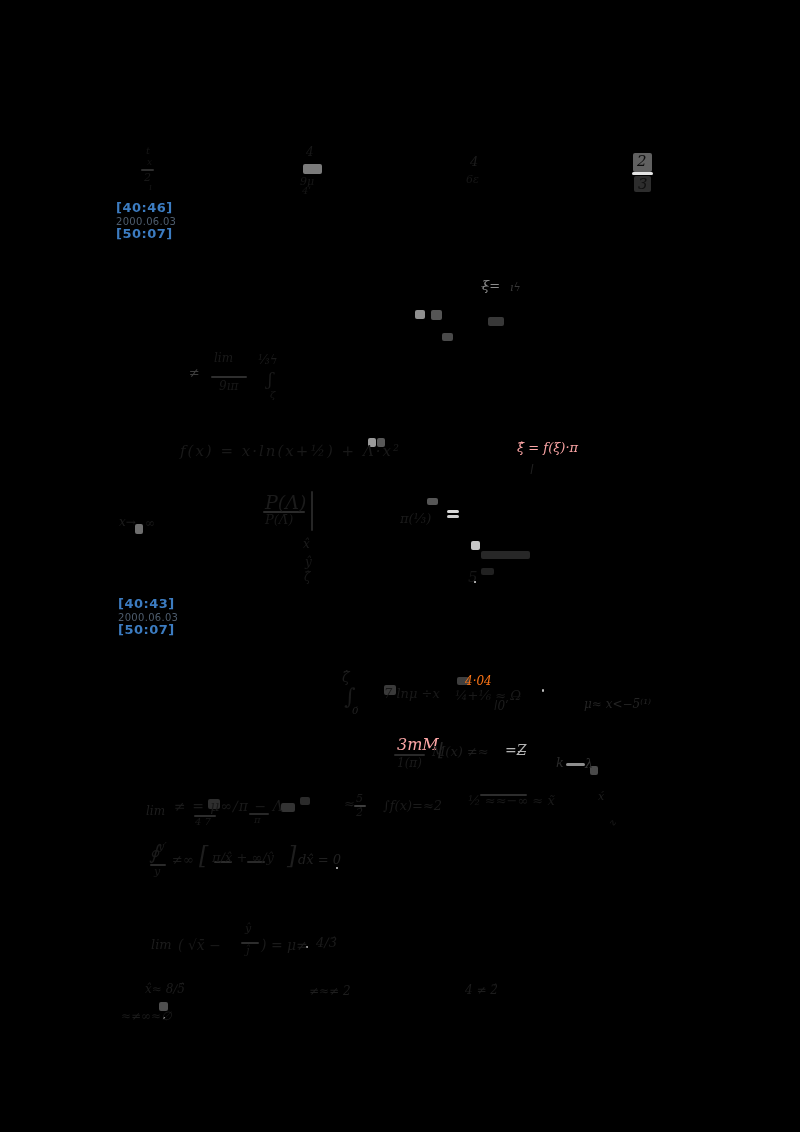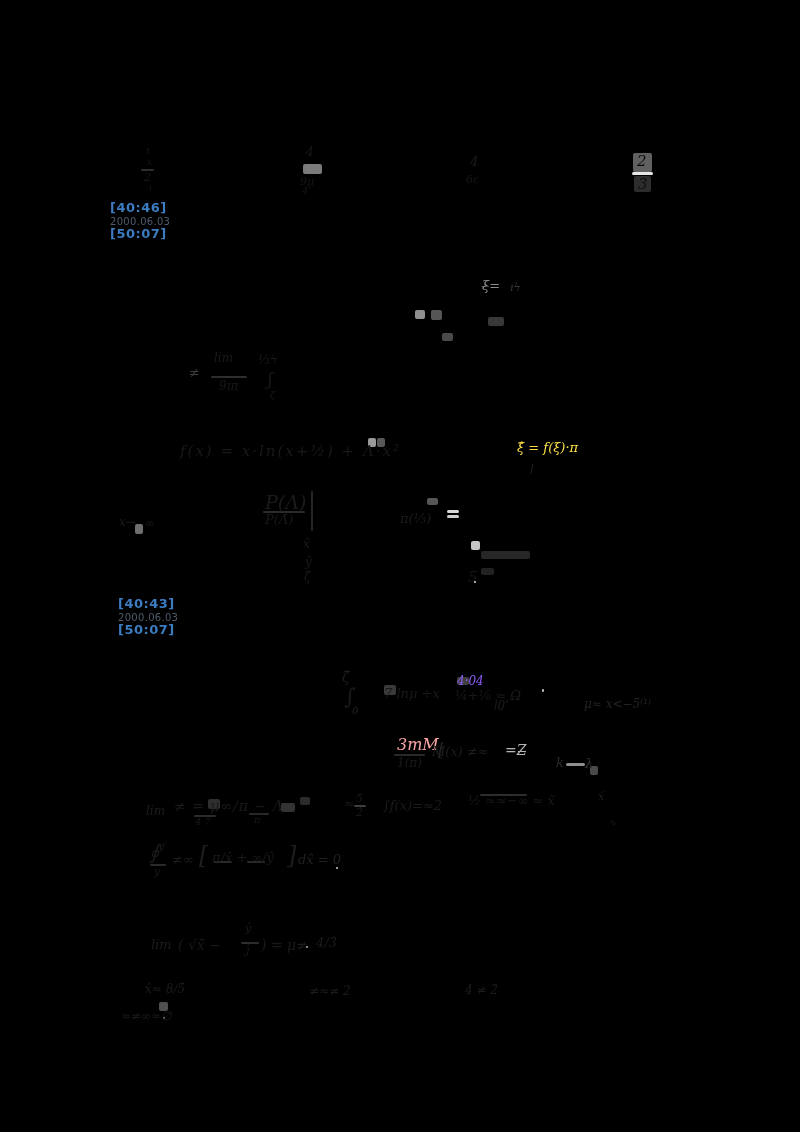--- a/index.html
+++ b/index.html
@@ -72,36 +72,36 @@
     <span class="ink" style="left: 638px; top: 177px; font-size: 15px; color: rgb(17, 17, 17);">3</span>
     <span class="ink" style="left: 482px; top: 279px; font-size: 13px; color: rgb(140, 140, 140);">ξ̶=</span>
     <span class="ink" style="left: 510px; top: 282px; font-size: 11px; color: rgb(58, 58, 58);">ıϟ</span>
     <span class="ink" style="left: 214px; top: 352px; font-size: 12px; color: rgb(26, 26, 26);">lim</span>
     <span class="ink" style="left: 189px; top: 366px; font-size: 13px; color: rgb(61, 61, 61);">≠</span>
     <span class="ink" style="left: 219px; top: 380px; font-size: 12px; color: rgb(24, 24, 24);">9ıπ</span>
     <span class="ink" style="left: 258px; top: 354px; font-size: 12px; color: rgb(27, 27, 27);">⅓ϟ</span>
     <span class="ink" style="left: 268px; top: 372px; font-size: 16px; color: rgb(28, 28, 28);">ʃ</span>
     <span class="ink" style="left: 270px; top: 390px; font-size: 10px; color: rgb(25, 25, 25);">ζ</span>
     <span class="ink" style="left: 180px; top: 444px; font-size: 15px; color: rgb(25, 25, 25); letter-spacing: 2px;">f(x) = x·ln(x+½) + Λ·x²</span>
-    <span class="ink" style="left: 517px; top: 441px; font-size: 13px; color: #fde047;">ξ̂ = f(ξ)·π</span>
+    <span class="ink" style="left: 517px; top: 441px; font-size: 13px; color: #fca5a5;">ξ̂ = f(ξ)·π</span>
     <span class="ink" style="left: 530px; top: 463px; font-size: 13px; color: rgb(32, 32, 32);">ǀ</span>
     <span class="ink" style="left: 119px; top: 516px; font-size: 12px; color: rgb(28, 28, 28);">x→</span>
     <span class="ink" style="left: 145px; top: 517px; font-size: 12px; color: rgb(26, 26, 26);">∞</span>
     <span class="ink" style="left: 265px; top: 493px; font-size: 19px; color: rgb(27, 27, 27);">P(Λ)</span>
     <span class="ink" style="left: 265px; top: 513px; font-size: 13px; color: rgb(25, 25, 25);">P(Λ̄)</span>
     <span class="ink" style="left: 303px; top: 538px; font-size: 12px; color: rgb(28, 28, 28);">x̂</span>
     <span class="ink" style="left: 305px; top: 556px; font-size: 12px; color: rgb(26, 26, 26);">ŷ</span>
     <span class="ink" style="left: 304px; top: 571px; font-size: 12px; color: rgb(25, 25, 25);">ζ̂</span>
     <span class="ink" style="left: 400px; top: 500px; font-size: 13px; color: rgb(27, 27, 27); margin-top: 12px;">π(⅓)</span>
     <span class="ink" style="left: 468px; top: 570px; font-size: 15px; color: rgb(22, 22, 22);">5</span>
     <span class="ink" style="left: 342px; top: 670px; font-size: 14px; color: rgb(28, 28, 28);">ζ̂</span>
     <span class="ink" style="left: 344px; top: 686px; font-size: 22px; color: rgb(26, 26, 26);">∫</span>
     <span class="ink" style="left: 352px; top: 706px; font-size: 10px; color: rgb(34, 34, 34);">0́</span>
     <span class="ink" style="left: 384px; top: 687px; font-size: 13px; color: rgb(25, 25, 25);">7 lnμ ÷x</span>
-    <span class="ink" style="left: 457px; top: 675px; font-size: 12px; color: #8b5cf6;">4·04</span>
+    <span class="ink" style="left: 457px; top: 675px; font-size: 12px; color: #f97316; padding-left: 8px;">4·04</span>
     <span class="ink" style="left: 455px; top: 689px; font-size: 13px; color: rgb(26, 26, 26);">¼+⅙ ≈ Ω̶</span>
     <span class="ink" style="left: 494px; top: 700px; font-size: 12px; color: rgb(29, 29, 29);">ǀ0ʹ</span>
     <span class="ink" style="left: 584px; top: 698px; font-size: 12px; color: rgb(36, 36, 36);">μ≈ x&lt;−5⁽¹⁾</span>
     <span class="ink" style="left: 397px; top: 737px; font-size: 16px; color: #fca5a5;">3mM</span>
     <span class="ink" style="left: 397px; top: 757px; font-size: 12px; color: rgb(26, 26, 26);">1(π)</span>
     <span class="ink" style="left: 438px; top: 741px; font-size: 18px; color: rgb(34, 34, 34);">⌊</span>
     <span class="ink" style="left: 432px; top: 745px; font-size: 13px; color: rgb(29, 29, 29);">M(x) ≠≈</span>
     <span class="ink" style="left: 505px; top: 743px; font-size: 14px; color: rgb(180, 180, 180);">=Z̶</span>
     <span class="ink" style="left: 556px; top: 756px; font-size: 13px; color: rgb(42, 42, 42);">k</span>
     <span class="ink" style="left: 585px; top: 757px; font-size: 13px; color: rgb(51, 51, 51);">λ</span>
@@ -127,21 +127,21 @@
     <span class="ink" style="left: 151px; top: 938px; font-size: 13px; color: rgb(28, 28, 28);">lim</span>
     <span class="ink" style="left: 178px; top: 938px; font-size: 14px; color: rgb(25, 25, 25);">( √x̄ −</span>
     <span class="ink" style="left: 245px; top: 923px; font-size: 11px; color: rgb(26, 26, 26);">ŷ</span>
     <span class="ink" style="left: 246px; top: 945px; font-size: 11px; color: rgb(25, 25, 25);">ĵ</span>
     <span class="ink" style="left: 261px; top: 938px; font-size: 14px; color: rgb(26, 26, 26);">) = μ≠</span>
     <span class="ink" style="left: 316px; top: 936px; font-size: 13px; color: rgb(27, 27, 27); text-align: center;">4∕3̂</span>
     <span class="ink" style="left: 145px; top: 983px; font-size: 12px; color: rgb(28, 28, 28);">x̂≈ 8∕5̂</span>
     <span class="ink" style="left: 309px; top: 985px; font-size: 12px; color: rgb(29, 29, 29);">≠≈≠ 2</span>
     <span class="ink" style="left: 465px; top: 984px; font-size: 12px; color: rgb(28, 28, 28);">4 ≠ 2̂</span>
     <span class="ink" style="left: 121px; top: 1010px; font-size: 12px; color: rgb(27, 27, 27);">≈≠∞≈∅</span>
-    <div class="tag" style="left: 110px; top: 201px;">
+    <div class="tag" style="left: 116px; top: 201px;">
       <div class="tag-line" style="color: rgb(60, 124, 193); font-size: 13px;">[40:46]</div>
       <div class="tag-line mid" style="color: rgb(78, 93, 110); font-size: 10px;">2000.06.03</div>
       <div class="tag-line" style="color: rgb(60, 124, 193); font-size: 13px;">[50:07]</div>
     </div>
     <div class="tag" style="left: 118px; top: 597px;">
       <div class="tag-line" style="color: rgb(60, 124, 193); font-size: 13px;">[40:43]</div>
       <div class="tag-line mid" style="color: rgb(78, 93, 110); font-size: 10px;">2000.06.03</div>
       <div class="tag-line" style="color: rgb(60, 124, 193); font-size: 13px;">[50:07]</div>
     </div>
   </div>

